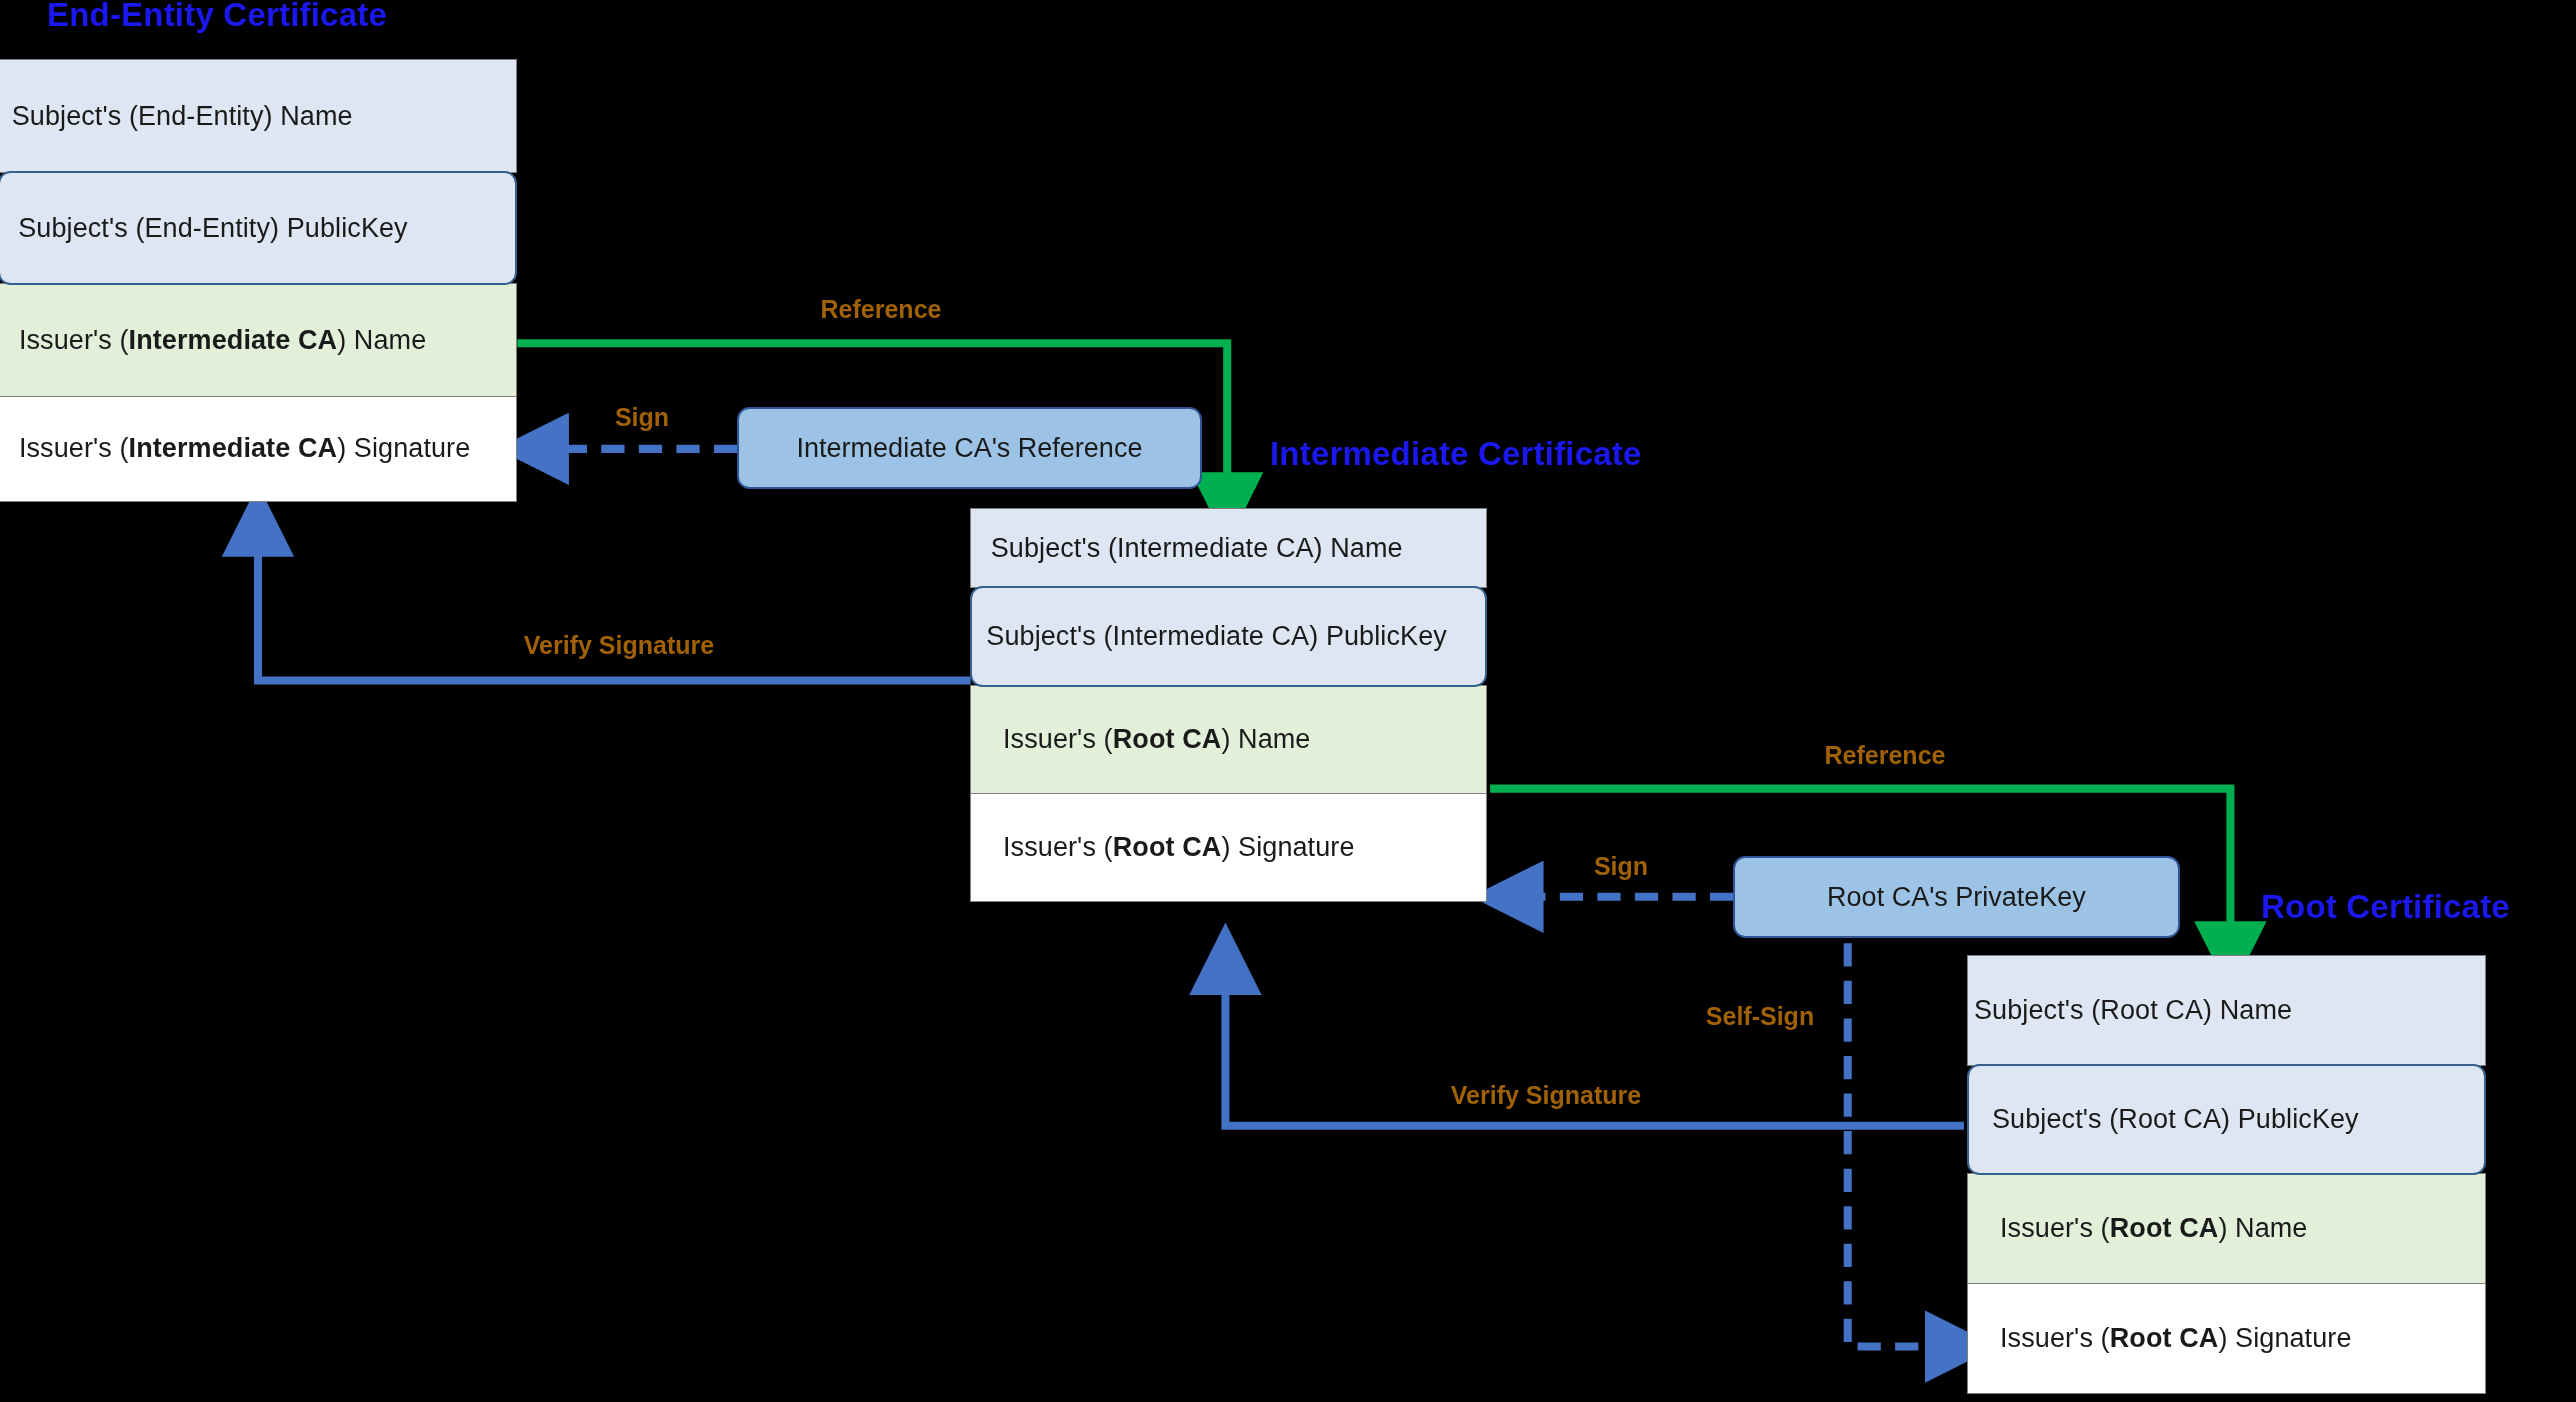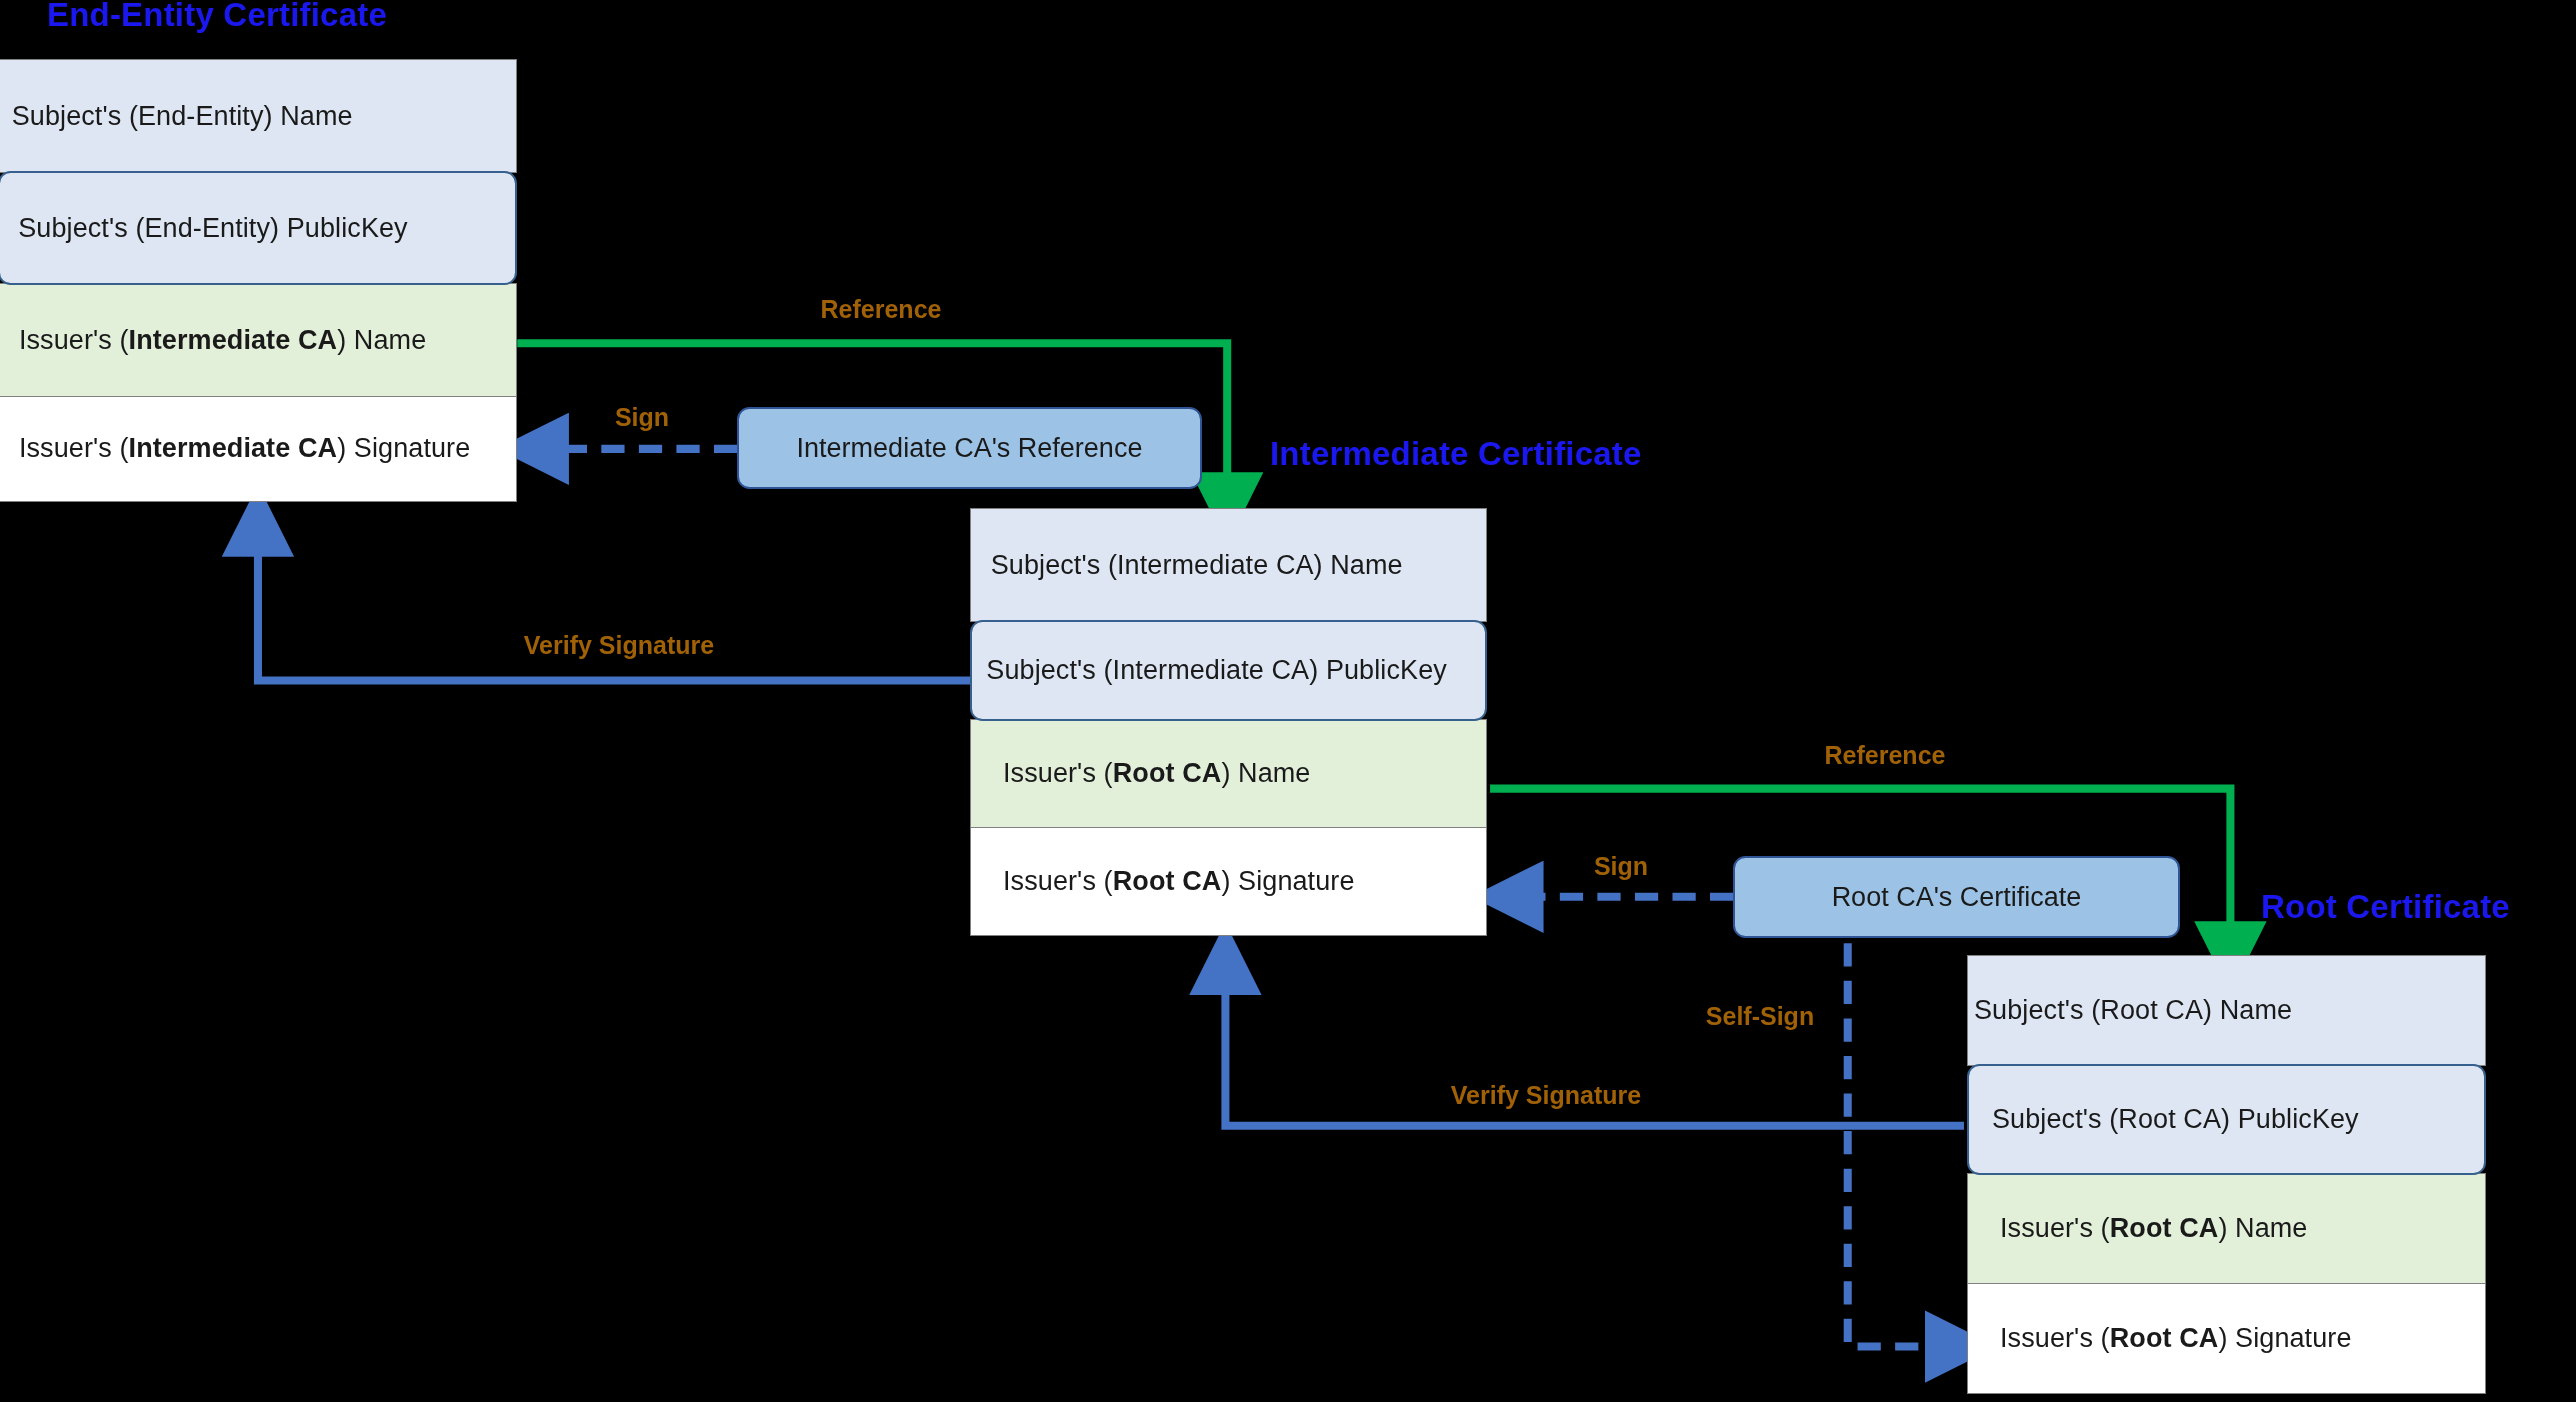--- a/index.html
+++ b/index.html
@@ -148,21 +148,21 @@
         <span>) Name</span>
     </div>
     <div class="cert-row row-sig" style="height:106px;">
       <span>Issuer's (</span>
         <b>Intermediate CA</b>
         <span>) Signature</span>
     </div>
   </div>
 
   <div class="cert-card" style="left:970px; top:508px; width:517px;">
-    <div class="cert-row row-name" style="height:114px; padding-left:19.7px;">Subject's (Intermediate CA) Name</div>
+    <div class="cert-row row-name" style="height:80px; padding-left:19.7px;">Subject's (Intermediate CA) Name</div>
     <div class="cert-row row-pubkey" style="height:101px; padding-left:14.3px;">Subject's (Intermediate CA) PublicKey</div>
     <div class="cert-row row-issuer" style="height:109px; padding-left:32px;">
       <span>Issuer's (</span>
         <b>Root CA</b>
         <span>) Name</span>
     </div>
     <div class="cert-row row-sig" style="height:109px; padding-left:32px;">
       <span>Issuer's (</span>
         <b>Root CA</b>
         <span>) Signature</span>
@@ -179,21 +179,21 @@
     </div>
     <div class="cert-row row-sig" style="height:111px; padding-left:32px;">
       <span>Issuer's (</span>
         <b>Root CA</b>
         <span>) Signature</span>
     </div>
   </div>
 
   <div class="key-pill" style="left:737px; top:407px; width:465px; height:82px;">Intermediate CA's Reference</div>
 
-  <div class="key-pill" style="left:1733px; top:856px; width:447px; height:82px;">Root CA's Certificate</div>
+  <div class="key-pill" style="left:1733px; top:856px; width:447px; height:82px;">Root CA's PrivateKey</div>
 
   <div class="edge-label ctr" style="left:881px; top:295px;">Reference</div>
 
   <div class="edge-label ctr" style="left:642px; top:403px;">Sign</div>
 
   <div class="edge-label ctr" style="left:619px; top:631px;">Verify Signature</div>
 
   <div class="edge-label ctr" style="left:1885px; top:741px;">Reference</div>
 
   <div class="edge-label ctr" style="left:1621px; top:852px;">Sign</div>

